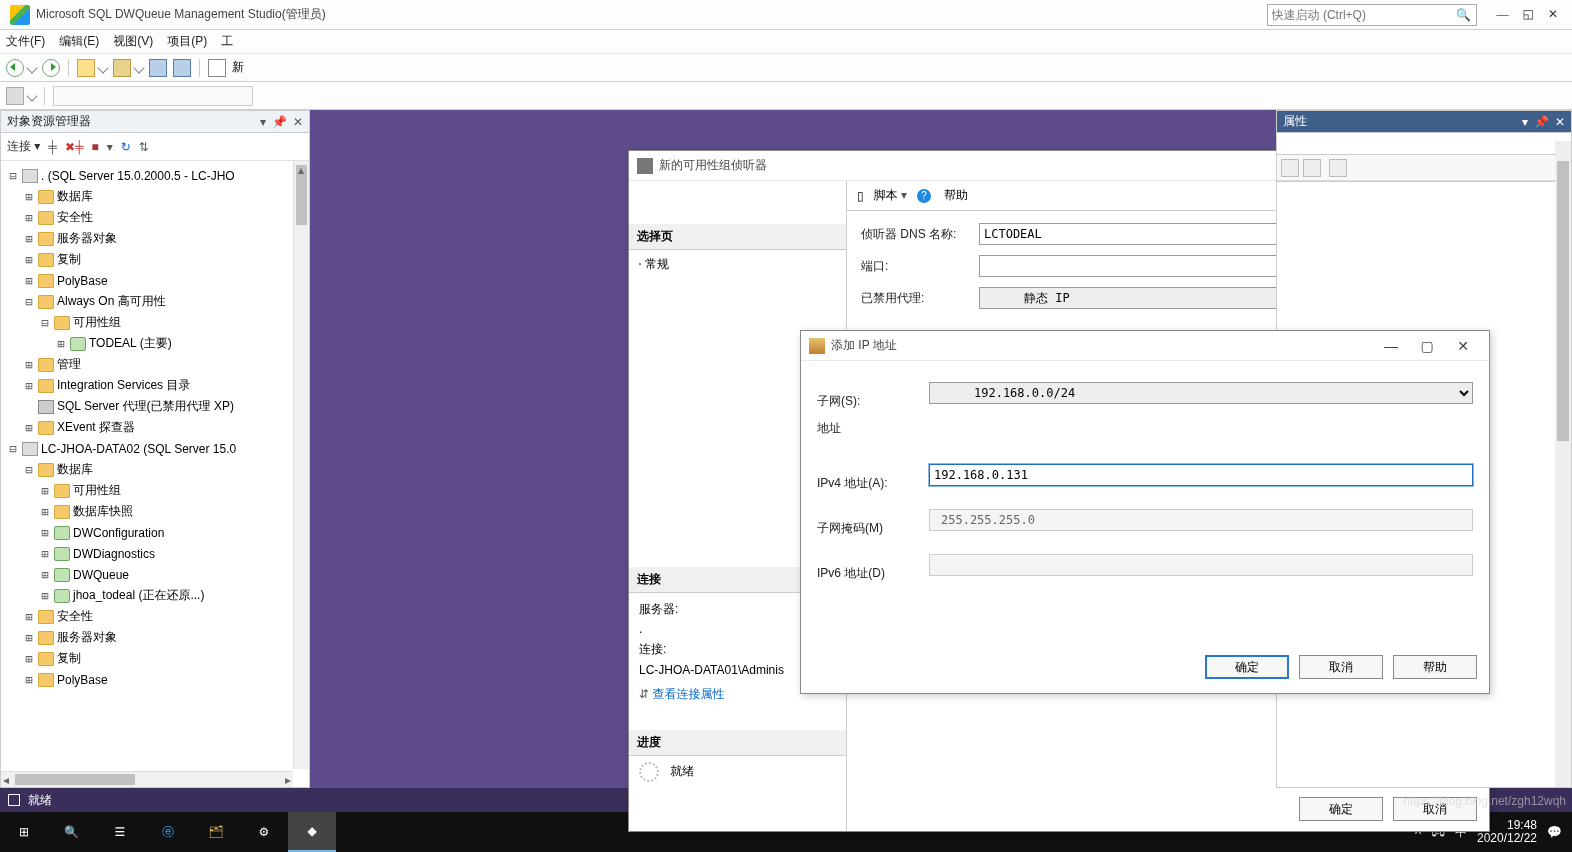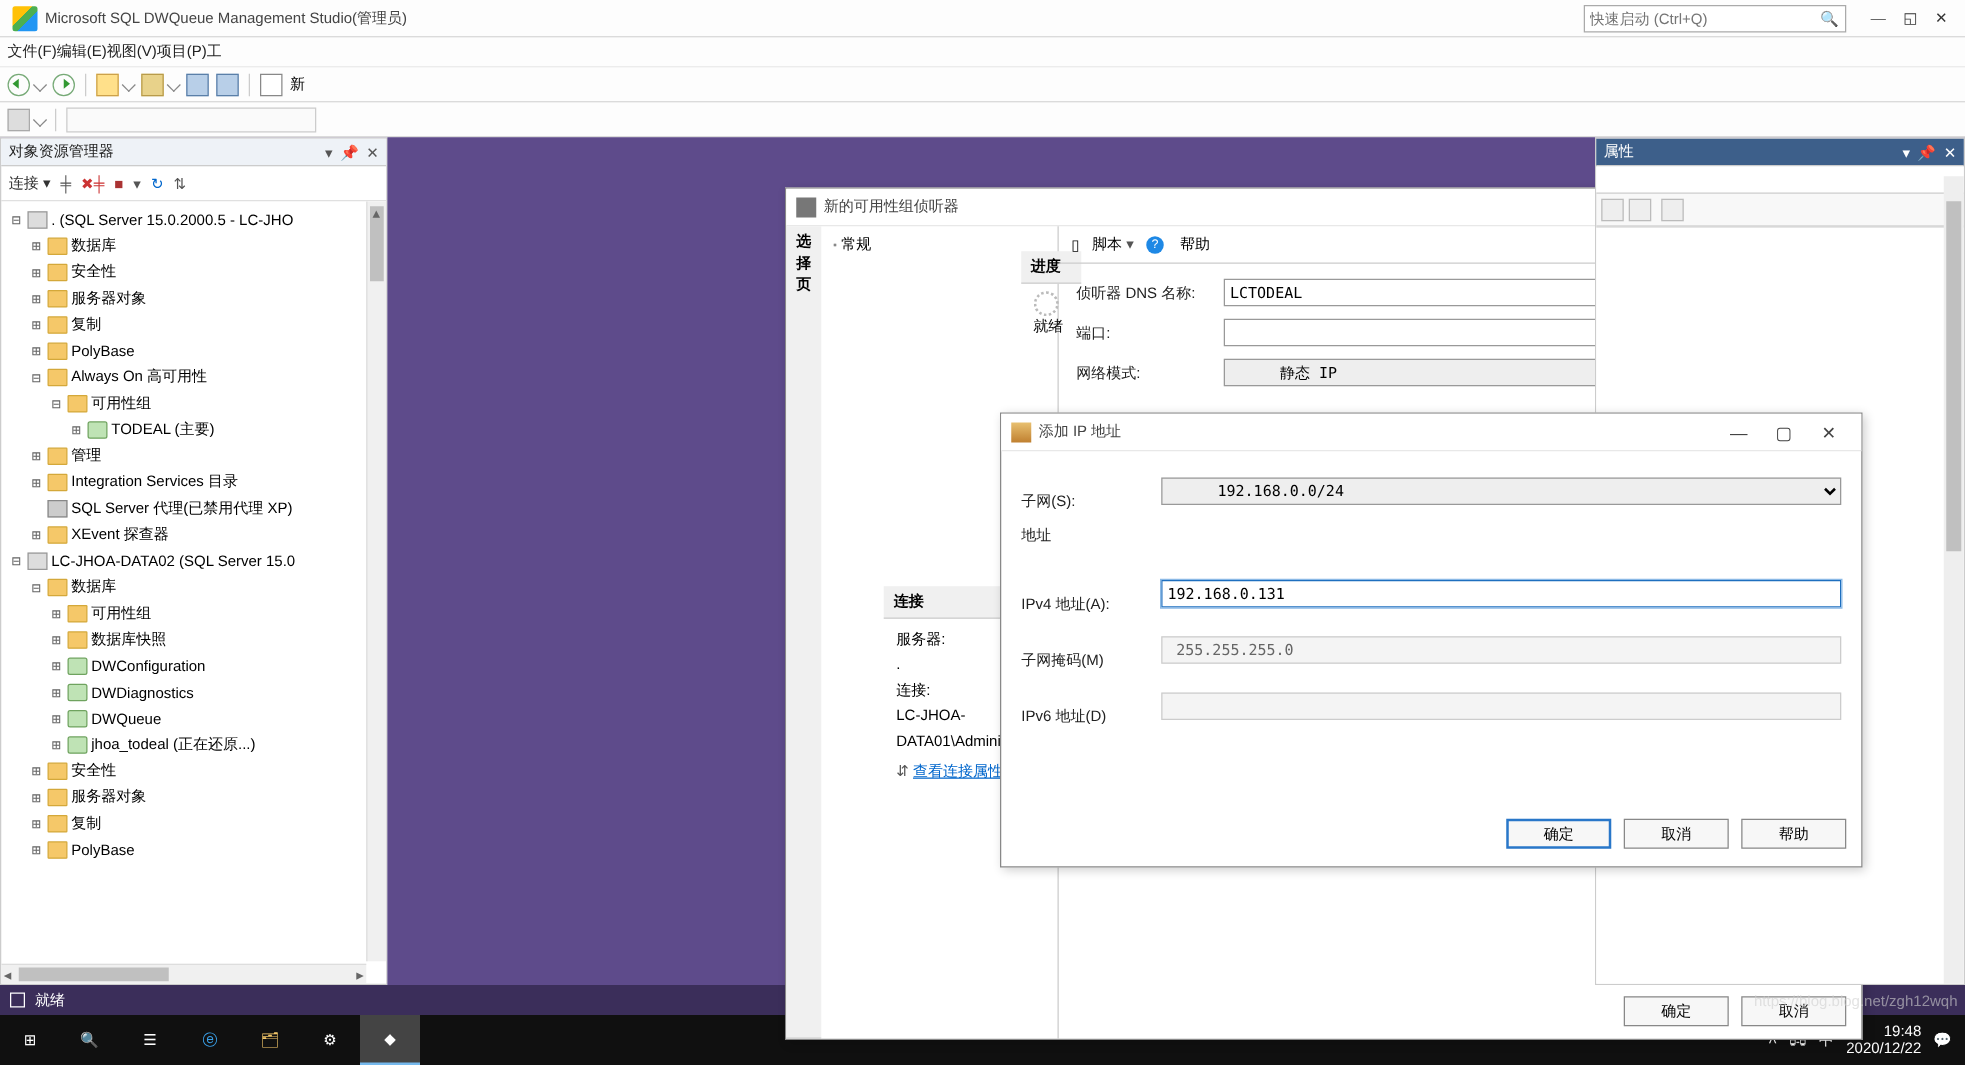--- a/index.html
+++ b/index.html
@@ -6,21 +6,21 @@
 html, body { width: 1572px; height: 852px; overflow: hidden; background: #f0f0f0; }
 .titlebar { height: 30px; background: #fdfdfd; display: flex; align-items: center; padding: 0 4px; border-bottom: 1px solid #d0d0d0; }
 .titlebar .app-icon { width: 20px; height: 20px; margin: 0 6px; background: linear-gradient(135deg,#ffc107 40%,#4caf50 40%,#4caf50 60%,#2196f3 60%); border-radius: 2px; }
 .titlebar .title { flex: 0 0 auto; color: #444; }
 .titlebar .spacer { flex: 1; }
 .quicklaunch { width: 210px; height: 22px; border: 1px solid #aaa; background: #fff; display: flex; align-items: center; padding: 0 4px; margin-right: 10px; }
 .quicklaunch input { border: none; outline: none; flex: 1; color: #888; background: transparent; }
 .quicklaunch .search-ico { color: #555; }
 .winbtns { display: flex; gap: 14px; padding: 0 10px; color: #333; }
 .winbtns span { font-family: "Segoe UI Symbol"; cursor: default; }
-.menubar { height: 24px; background: #fdfdfd; display: flex; align-items: center; padding: 0 6px; color: #222; border-bottom: 1px solid #e6e6e6; }
+.menubar { height: 24px; background: #fdfdfd; display: flex; align-items: center; padding: 0 6px; gap: 14px; color: #222; border-bottom: 1px solid #e6e6e6; }
 .menubar > span { cursor: default; }
 .toolbar { height: 28px; background: #fdfdfd; display: flex; align-items: center; padding: 0 6px; gap: 6px; border-bottom: 1px solid #d0d0d0; }
 .tb-dropdown { width: 8px; height: 8px; border-left: 1px solid #888; border-bottom: 1px solid #888; transform: rotate(-45deg); margin-left: -2px; }
 .tb-icon { width: 18px; height: 18px; display: inline-block; }
 .tb-sep { width: 1px; height: 18px; background: #ccc; margin: 0 2px; }
 .toolbar2 { height: 28px; background: #fdfdfd; display: flex; align-items: center; padding: 0 6px; gap: 6px; border-bottom: 1px solid #d0d0d0; }
 .main { display: flex; height: calc(852px - 30px - 24px - 28px - 28px - 24px - 40px); background: #5e4b8b; }
 
 .obj-exp { width: 310px; background: #fff; border: 1px solid #ccc; display: flex; flex-direction: column; }
 .panel-hdr { height: 22px; background: #eef2f7; border-bottom: 1px solid #ccc; display: flex; align-items: center; padding: 0 6px; color: #222; }
@@ -48,27 +48,27 @@
 .props-scroll { position:absolute; right:0; top:30px; bottom:0; width:16px; background:#eee;}
 
 .dialog { position: absolute; background: #fff; border: 1px solid #888; box-shadow: 2px 2px 8px rgba(0,0,0,.2); }
 .dlg-title { height: 30px; display: flex; align-items: center; padding: 0 8px; background: #fff; border-bottom: 1px solid #e8e8e8; }
 .dlg-title .dico { width: 16px; height: 16px; margin-right: 6px; background: #777; }
 .dlg-title .dtxt { color: #444; }
 .dlg-title .dspacer { flex: 1; }
 .dlg-title .dbtn { width: 36px; text-align: center; color: #444; font-size:14px; cursor: default; }
 #dlg-listener { left: 318px; top: 40px; width: 862px; height: 682px; }
 #dlg-listener .body { display: flex; height: calc(100% - 30px); }
-#dlg-listener .leftcol { width: 218px; border-right: 1px solid #ccc; display:flex; flex-direction:row;}
+#dlg-listener .leftcol { width: 218px; border-right: 1px solid #ccc; display:flex; flex-direction:column;justify-content:center;}
 #dlg-listener .leftcol .sec-hdr { background: #f0f0f0; padding: 4px 8px; font-weight: bold; border-bottom: 1px solid #ccc;}
 #dlg-listener .leftcol .sec-body { padding: 6px 10px; flex:0 0 auto;}
 #dlg-listener .leftcol .sec-body .wrench-row{display:flex;align-items:center;gap:4px;}
 #dlg-listener .leftcol .conn-sec{ margin-top: 288px; }
 #dlg-listener .leftcol .prog-sec{ margin-top: 20px; }
-#dlg-listener .leftcol .link{color:#0066cc;text-decoration:underline;cursor:default;}
+#dlg-listener .leftcol .link{color:#0066cc;cursor:default;}
 #dlg-listener .rightcol { flex: 1; display: flex; flex-direction: column; }
 #dlg-listener .r-toolbar { height: 30px; border-bottom: 1px solid #ccc; display: flex; align-items: center; gap: 10px; padding: 0 10px; }
 #dlg-listener .r-toolbar .dd::after{content:" ▾"; color:#555;}
 #dlg-listener .r-toolbar .help-ico{width:14px;height:14px;border-radius:50%;background:#1e88e5;color:#fff;display:inline-flex;align-items:center;justify-content:center;font-size:10px;margin-right:3px;}
 .form-area { padding: 12px 14px; }
 .form-row { display: flex; align-items: center; margin-bottom: 10px; }
 .form-row label { width: 118px; color: #222; }
 .form-row input[type=text], .form-row .txt { flex: 1; height: 22px; border: 1px solid #999; padding: 0 4px; background: #fff; font-family: Consolas, monospace;}
 .form-row select { flex: 1; height: 22px; border: 1px solid #999; background: #eee; font-family: Consolas, monospace; padding-left: 40px;}
 .btn { height: 24px; min-width: 84px; border: 1px solid #888; background: #f7f7f7; cursor: default; }
@@ -354,21 +354,21 @@
           <div class="form-area">
             <div class="form-row">
               <label>侦听器 DNS 名称:</label>
               <input type="text" value="LCTODEAL" style="">
             </div>
             <div class="form-row">
               <label>端口:</label>
               <input type="text" value="" style="">
             </div>
             <div class="form-row">
-              <label>网络模式:</label>
+              <label>已禁用代理:</label>
               <select><option>静态 IP</option></select>
             </div>
           </div>
           <div class="dlg-midbtns">
             <button class="btn primary">添加(A)...</button>
             <button class="btn disabled">删除(R)</button>
           </div>
           <div class="dlg-footer">
             <button class="btn">确定</button>
             <button class="btn">取消</button>

